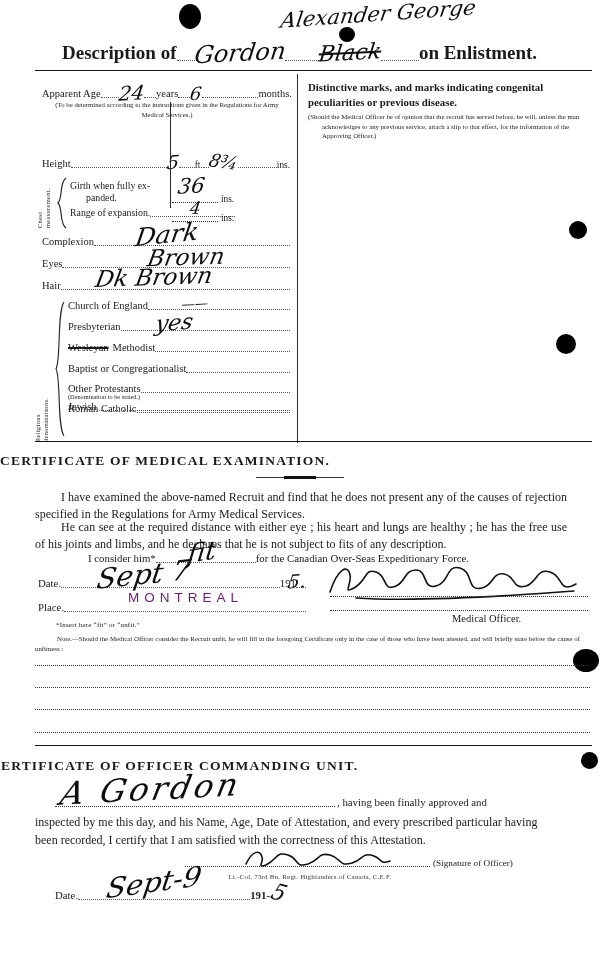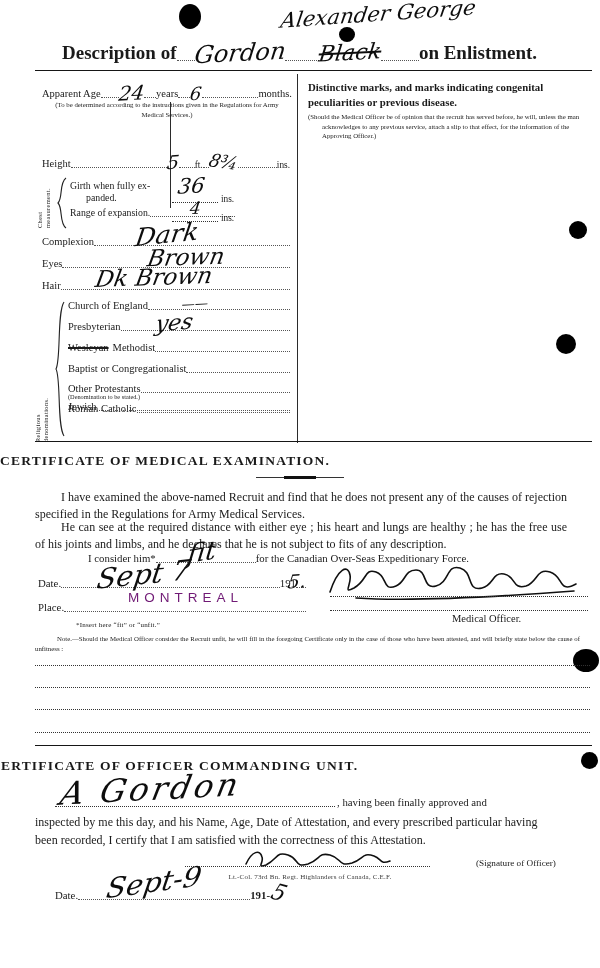--- a/index.html
+++ b/index.html
@@ -211,21 +211,21 @@
   <div class="dotline" style="left:330px;top:596px;width:258px;"></div>
 
   <div class="row" style="left:38px;top:602px;width:268px;">
     <span class="lbl" style="font-size:10.8px;">Place.</span>
     <span class="leader"></span>
   </div>
   <span class="stamp abs" style="left:128px;top:590px;">MONTREAL</span>
   <div class="dotline" style="left:330px;top:610px;width:258px;"></div>
   <span class="cap abs" style="left:452px;top:613px;">Medical Officer.</span>
 
-  <div class="tiny abs" style="left:56px;top:621px;margin-left:20px;">*Insert here “fit” or “unfit.”</div>
+  <div class="tiny abs" style="left:56px;top:621px;">*Insert here “fit” or “unfit.”</div>
   <div class="note abs" style="left:35px;top:634px;width:545px;text-align:justify;text-indent:22px;">Note.—Should the Medical Officer consider the Recruit unfit, he will fill in the foregoing Certificate only in the case of those who have been attested, and will briefly state below the cause of unfitness :</div>
 
   <div class="dotline" style="left:35px;top:665px;width:555px;"></div>
   <div class="dotline" style="left:35px;top:687px;width:555px;"></div>
   <div class="dotline" style="left:35px;top:709px;width:555px;"></div>
   <div class="dotline" style="left:35px;top:732px;width:555px;"></div>
 
   <div class="hline thin" style="left:35px;top:745px;width:557px;"></div>
 
   <div class="sec-title abs" style="top:758px;left:-10px;">CERTIFICATE OF OFFICER COMMANDING UNIT.</div>
@@ -233,21 +233,21 @@
   <span class="hw abs" style="left:62px;top:770px;font-size:32px;letter-spacing:3px;transform:skewX(-14deg) rotate(-3deg);">A Gordon</span>
   <div class="dotline" style="left:55px;top:806px;width:280px;"></div>
   <span class="abs" style="left:337px;top:796px;font-size:10.8px;">, having been finally approved and</span>
   <div class="para abs" style="left:35px;top:814px;width:545px;">inspected by me this day, and his Name, Age, Date of Attestation, and every prescribed particular having</div>
   <div class="para abs" style="left:35px;top:832px;width:545px;">been recorded, I certify that I am satisfied with the correctness of this Attestation.</div>
 
   <svg class="sig abs" style="left:242px;top:847px;" width="152" height="24" viewBox="0 0 152 24">
     <path d="M4,17 C10,4 18,2 20,10 C22,16 14,21 24,18 C36,12 34,4 46,8 C58,12 52,21 66,17 C78,13 76,5 88,8 C100,11 96,20 110,16 C122,12 120,5 132,9 C140,12 138,18 148,14"></path>
   </svg>
   <div class="dotline" style="left:185px;top:866px;width:245px;"></div>
-  <span class="abs" style="left:433px;top:858px;font-size:9.2px;margin-left:43px;">(Signature of Officer)</span>
+  <span class="abs" style="left:433px;top:858px;font-size:9.2px;">(Signature of Officer)</span>
   <div class="tiny abs" style="left:190px;top:873px;width:240px;text-align:center;color:#3a3a3a;">Lt.-Col. 73rd Bn. Regt. Highlanders of Canada, C.E.F.</div>
 
   <div class="row" style="left:55px;top:890px;width:215px;">
     <span class="lbl" style="font-size:10.8px;">Date.</span>
     <span class="leader"></span>
     <span class="lbl" style="font-size:10.8px;font-weight:bold;">191-</span>
   </div>
   <span class="hw abs" style="left:108px;top:866px;font-size:28px;transform:skewX(-16deg) rotate(-8deg);">Sept-9</span>
   <span class="hw abs" style="left:272px;top:880px;font-size:22px;transform:skewX(-10deg) rotate(14deg);">5</span>
 

